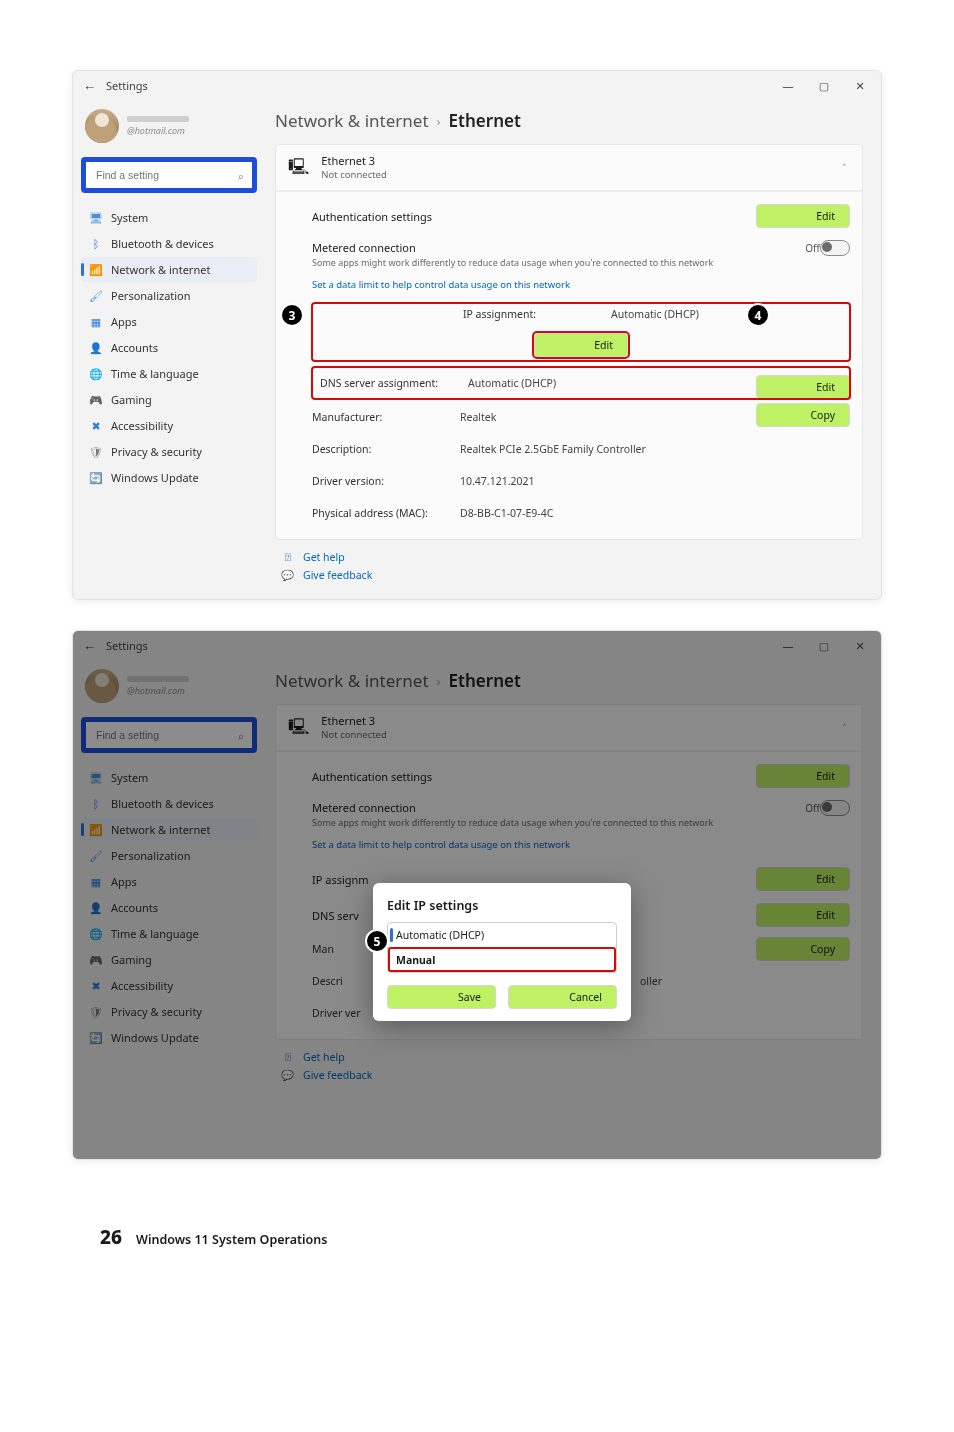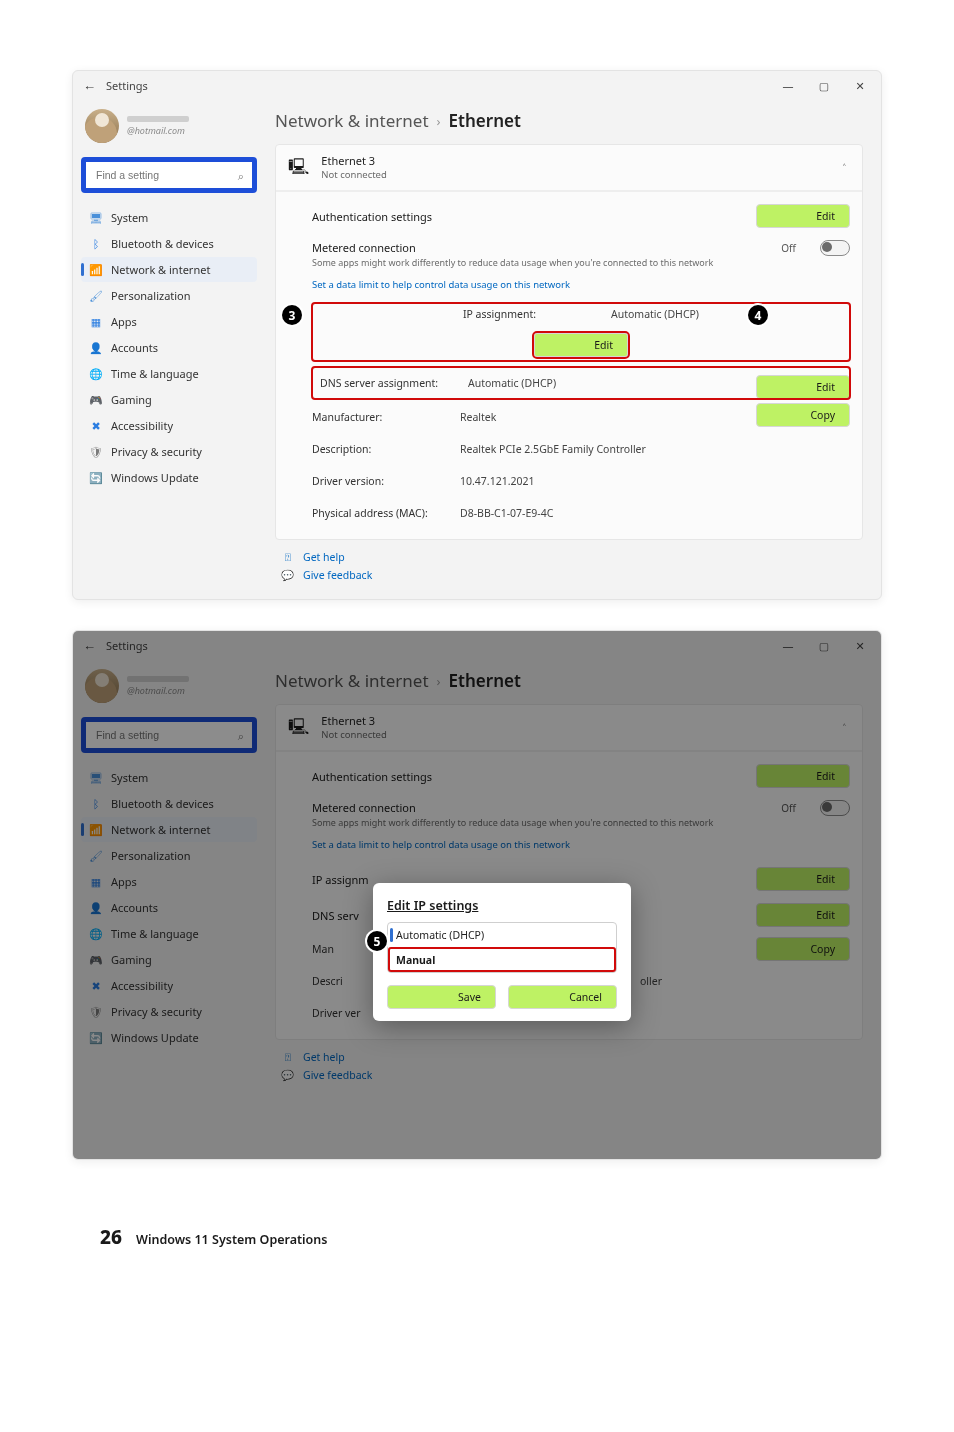--- a/index.html
+++ b/index.html
@@ -73,21 +73,21 @@
 
   .sub { padding:6px 12px 10px 36px; border-top:1px solid #eee; }
   .sub .srow { display:flex; align-items:center; justify-content:space-between; padding:6px 0; gap:12px; }
   .sub .srow .left2 { display:flex; flex-direction:column; gap:1px; min-width:0; }
   .sub .lbl { font-size:11px; }
   .sub .desc2 { font-size:9px; color:var(--muted); }
   .sub .link { font-size:9.5px; color:var(--link); cursor:pointer; }
 
   .pill-btn { min-width:64px; text-align:right; padding:4px 14px; font-size:10.5px; background:#bef264;
     border:1px solid #d6d6d6; border-radius:4px; cursor:pointer; }
-  .toggle { display:flex; align-items:center; gap:24px; font-size:10px; color:#555; }
+  .toggle { display:flex; align-items:center; gap:0; font-size:10px; color:#555; }
   .toggle .track { width:28px; height:14px; border:1px solid #8a8a8a; border-radius:8px; position:relative;
     background:#f4f4f4; }
   .toggle .knob { position:absolute; left:1px; top:1px; width:10px; height:10px; background:#6b6b6b;
     border-radius:50%; }
 
   .kv { display:flex; gap:18px; font-size:10.5px; padding:3px 0; }
   .kv .k { width:130px; color:#333; }
   .kv .v { color:#444; }
   .kv-wrap { position:relative; padding-right:90px; }
   .kv-wrap .pill-btn.copy { position:absolute; right:0; top:4px; }
@@ -99,21 +99,21 @@
     box-shadow:0 0 0 2px #fff; z-index:5; }
 
   .help-links { display:flex; flex-direction:column; gap:4px; padding:10px 0 0 6px; font-size:10.5px; }
   .help-links a { display:flex; align-items:center; gap:8px; color:var(--link); cursor:pointer; }
   .help-links .hicon { width:14px; text-align:center; }
 
   
   .dimmer { position:absolute; inset:0; background:rgba(0,0,0,.45); z-index:2; }
   .modal { position:absolute; z-index:3; background:#fff; border-radius:6px; box-shadow:0 6px 28px rgba(0,0,0,.35);
     width:230px; padding:14px 14px 12px 14px; }
-  .modal h4 { margin:0 0 8px 0; font-size:12.5px; font-weight:600;text-decoration:underline; }
+  .modal h4 { margin:0 0 8px 0; font-size:12.5px; font-weight:600; }
   .select { border:1px solid #cfcfcf; border-radius:4px; font-size:10.5px; }
   .select .opt { padding:5px 8px; position:relative; }
   .select .opt.sel { color:#222; }
   .select .opt.sel::before { content:""; position:absolute; left:2px; top:5px; bottom:5px; width:2.5px;
     background:#2f6fd0; border-radius:2px; }
   .select .opt + .opt { border-top:1px solid #eee; }
   .modal-btns { display:flex; gap:12px; margin-top:12px; }
   .modal-btns .pill-btn { flex:1; }
 
   .redblock { outline:2px solid var(--red); outline-offset:-2px; border-radius:3px;font-weight:bold; }

